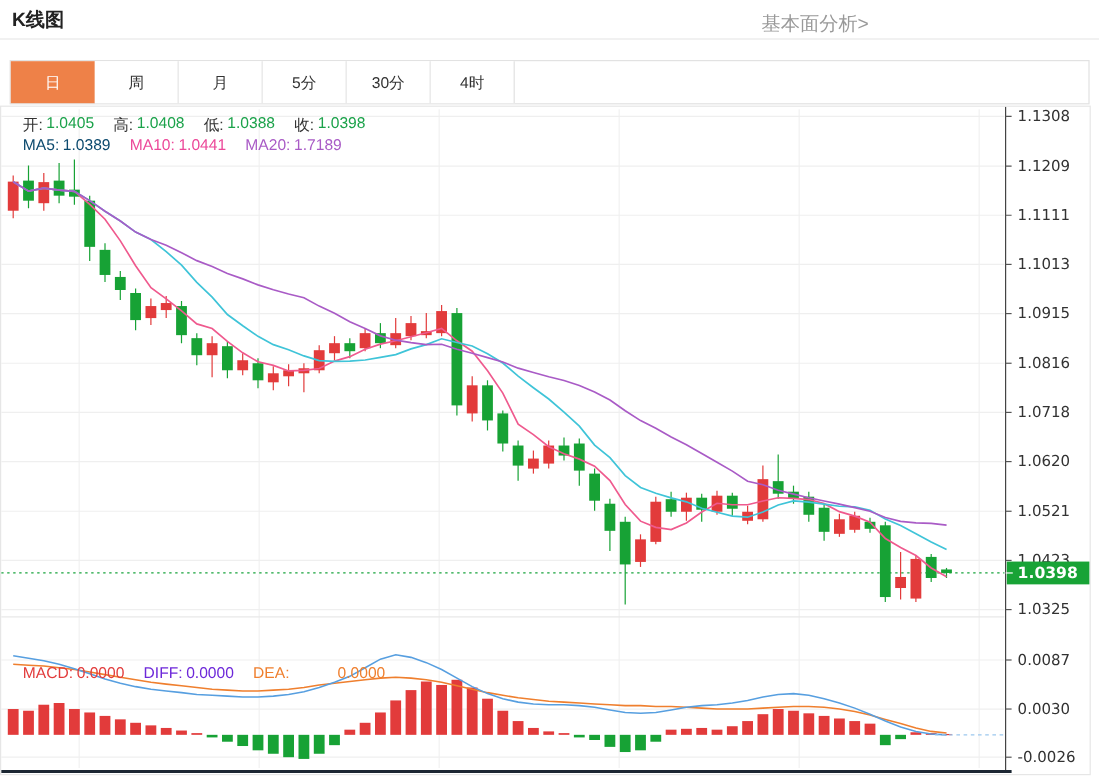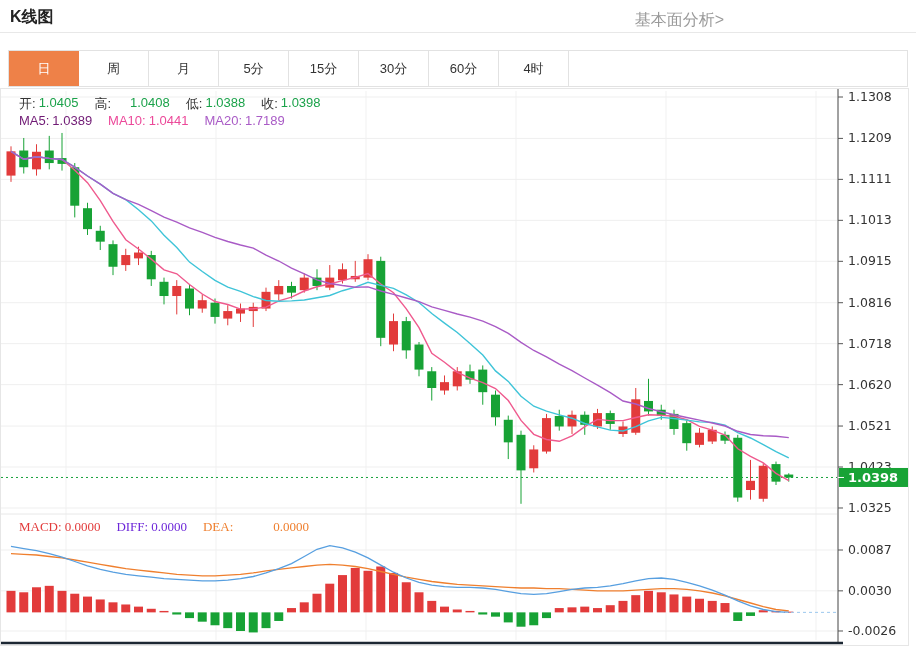--- a/index.html
+++ b/index.html
@@ -12,40 +12,38 @@
   .tabs{position:absolute;left:8px;top:50px;width:900px;height:37px;border:1px solid #e2e2e2;box-sizing:border-box;display:flex;background:#fff;}
   .tab{width:70px;height:100%;box-sizing:border-box;border-right:1px solid #e2e2e2;display:flex;align-items:center;justify-content:center;font-size:13px;color:#333;cursor:pointer;background:#fff;}
   .tab.active{color:#fff;border-right:none;}
   .chart-box{position:absolute;left:0;top:88px;width:907px;height:556px;border:1px solid #e6e6e6;box-sizing:content-box;}
   svg{position:absolute;left:0;top:0;}
   svg text{font-family:"DejaVu Sans","Liberation Sans",sans-serif;}
   .legend{position:absolute;display:flex;gap:16px;font-size:13px;white-space:nowrap;pointer-events:none;}
   .legend .lbl{color:#333;}
   .legend-ohlc{left:18px;top:6px;}
   .legend-ma{left:18px;top:24px;}
-  .legend-macd{left:18px;top:430px;font-family:Liberation Serif, serif;}
+  .legend-macd{left:18px;top:464px;}
   .pair{display:flex;gap:3px;}
 </style>
 </head>
 <body>
 
 <div class="page">
   <div class="header">
     <div class="title">K线图</div>
     <a class="fund-link">基本面分析&gt;</a>
   </div>
   <div class="divider"></div>
   <div class="tabs" id="tabs">
       <div class="tab active" style="background: rgb(238, 129, 72);">日</div>
       <div class="tab">周</div>
       <div class="tab">月</div>
       <div class="tab">5分</div>
-      <div class="tab">15分</div>
       <div class="tab">30分</div>
-      <div class="tab">60分</div>
       <div class="tab">4时</div>
     </div>
 
   <div class="chart-box">
     <svg id="chart" width="907" height="556">
         <line x1="65" y1="2" x2="65" y2="551" stroke="#f1f1f1" stroke-width="1"></line>
         <line x1="215" y1="2" x2="215" y2="551" stroke="#f1f1f1" stroke-width="1"></line>
         <line x1="365" y1="2" x2="365" y2="551" stroke="#f1f1f1" stroke-width="1"></line>
         <line x1="515" y1="2" x2="515" y2="551" stroke="#f1f1f1" stroke-width="1"></line>
         <line x1="665" y1="2" x2="665" y2="551" stroke="#f1f1f1" stroke-width="1"></line>
@@ -293,34 +291,34 @@
         <text x="847" y="392.9709999999999" fill="#fff" font-size="13" font-weight="700">1.0398</text>
       </svg>
 
     <div class="legend legend-ohlc">
       <span class="pair">
           <span class="lbl">开:</span>
           <span class="val-g" style="color: rgb(27, 162, 74);">1.0405</span>
         </span>
       <span class="pair">
           <span class="lbl">高:</span>
-          <span class="val-g" style="color: rgb(27, 162, 74); margin-left: 16px;">1.0408</span>
+          <span class="val-g" style="color: rgb(27, 162, 74);">1.0408</span>
         </span>
       <span class="pair">
           <span class="lbl">低:</span>
           <span class="val-g" style="color: rgb(27, 162, 74);">1.0388</span>
         </span>
       <span class="pair">
           <span class="lbl">收:</span>
           <span class="val-g" style="color: rgb(27, 162, 74);">1.0398</span>
         </span>
     </div>
 
     <div class="legend legend-ma">
-      <span class="pair ma5" style="color: #701a75;">
+      <span class="pair ma5" style="color: #0c4a6e;">
           <span>MA5:</span>
           <span>1.0389</span>
         </span>
       <span class="pair ma10" style="color: #ec4899;">
           <span>MA10:</span>
           <span>1.0441</span>
         </span>
       <span class="pair ma20" style="color: rgb(169, 91, 198); text-align: center;">
           <span>MA20:</span>
           <span>1.7189</span>

